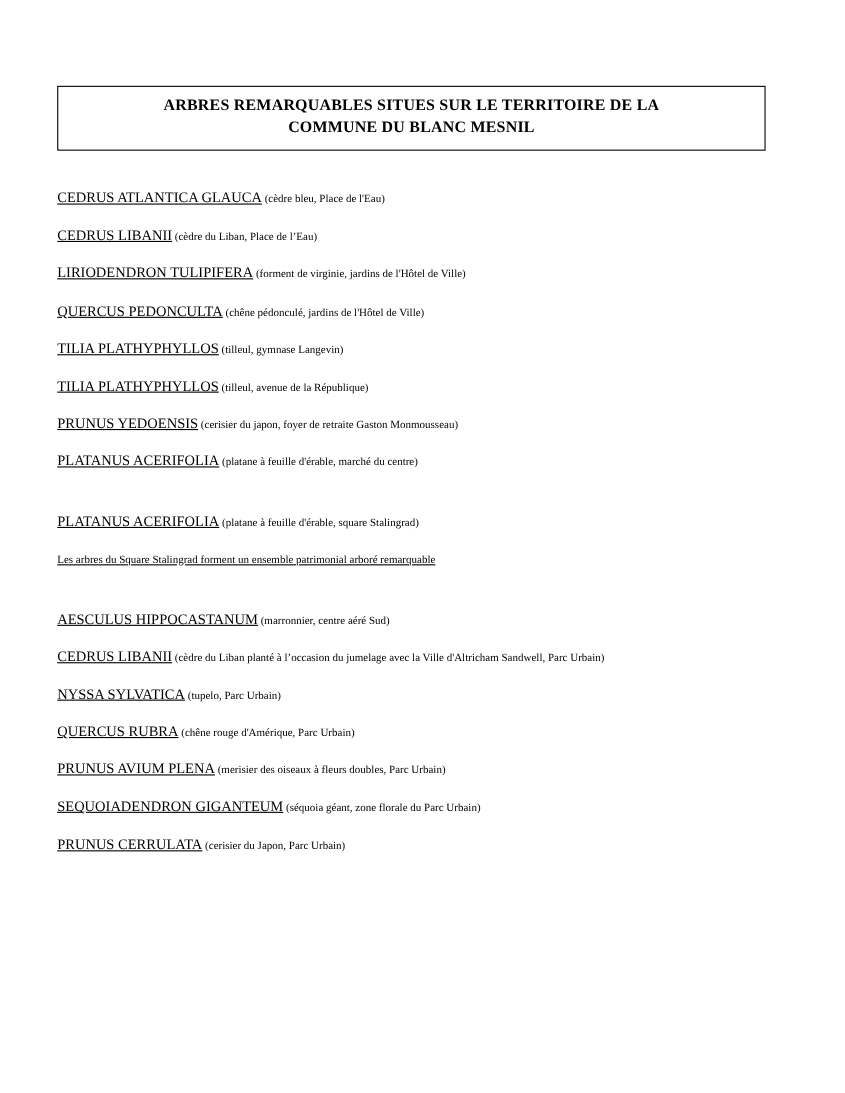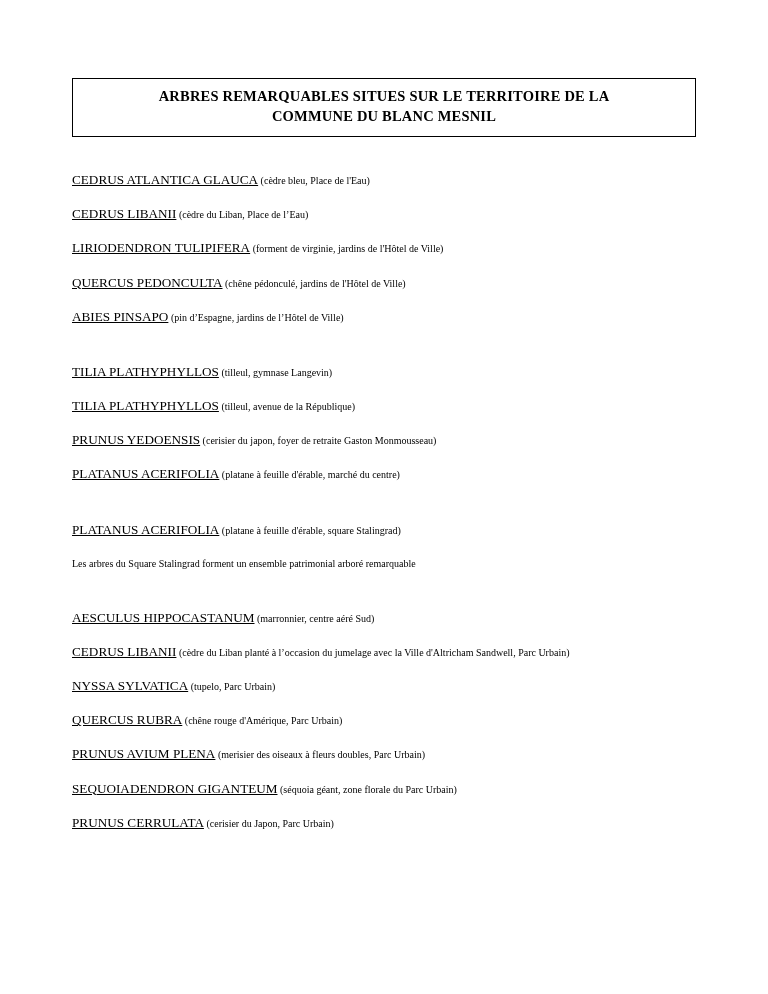--- a/index.html
+++ b/index.html
@@ -12,21 +12,21 @@
     background: #ffffff;
     font-family: "Liberation Serif", serif;
     color: #000000;
     overflow: hidden;
   }
   .page {
     position: relative;
     width: 768px;
     height: 994px;
     box-sizing: border-box;
-    padding: 78px 72px 40px 72px;
+    padding: 78px 72px 40px 52px;
   }
   .title-box {
     border: 1px solid #000000;
     padding: 8px 10px 10px 10px;
     text-align: center;
     margin-bottom: 34px;
   }
   .title-line {
     font-weight: bold;
     font-size: 14.5px;
@@ -47,41 +47,41 @@
   .entry .species {
     font-variant: normal;
     text-transform: uppercase;
     text-decoration: underline;
   }
   .entry .desc {
     font-size: 10px;
   }
   .entry.note {
     font-size: 12.4px;
+    text-decoration: underline;
   }
   .gap-after {
     margin-bottom: 38px;
   }
 </style>
 </head>
 <body>
 
 <div class="page">
 
   <div class="title-box">
     <div class="title-line">ARBRES REMARQUABLES SITUES SUR LE TERRITOIRE DE LA</div>
     <div class="title-line">COMMUNE DU BLANC MESNIL</div>
   </div>
 
   <div class="entries">
       <div class="entry"><span class="species">CEDRUS ATLANTICA GLAUCA</span><span class="desc"> (cèdre bleu, Place de l'Eau)</span></div>
       <div class="entry"><span class="species">CEDRUS LIBANII</span><span class="desc"> (cèdre du Liban, Place de l’Eau)</span></div>
       <div class="entry"><span class="species">LIRIODENDRON TULIPIFERA</span><span class="desc"> (forment de virginie, jardins de l'Hôtel de Ville)</span></div>
       <div class="entry"><span class="species">QUERCUS PEDONCULTA</span><span class="desc"> (chêne pédonculé, jardins de l'Hôtel de Ville)</span></div>
-      <div class="entry gap-after"><span class="species">ABIES PINSAPO</span><span class="desc"> (pin d’Espagne, jardins de l’Hôtel de Ville)</span></div>
       <div class="entry"><span class="species">TILIA PLATHYPHYLLOS</span><span class="desc"> (tilleul, gymnase Langevin)</span></div>
       <div class="entry"><span class="species">TILIA PLATHYPHYLLOS</span><span class="desc"> (tilleul, avenue de la République)</span></div>
       <div class="entry"><span class="species">PRUNUS YEDOENSIS</span><span class="desc"> (cerisier du japon, foyer de retraite Gaston Monmousseau)</span></div>
       <div class="entry gap-after"><span class="species">PLATANUS ACERIFOLIA</span><span class="desc"> (platane à feuille d'érable, marché du centre)</span></div>
       <div class="entry"><span class="species">PLATANUS ACERIFOLIA</span><span class="desc"> (platane à feuille d'érable, square Stalingrad)</span></div>
       <div class="entry gap-after note"><span class="desc">Les arbres du Square Stalingrad forment un ensemble patrimonial arboré remarquable</span></div>
       <div class="entry"><span class="species">AESCULUS HIPPOCASTANUM</span><span class="desc"> (marronnier, centre aéré Sud)</span></div>
       <div class="entry"><span class="species">CEDRUS LIBANII</span><span class="desc"> (cèdre du Liban planté à l’occasion du jumelage avec la Ville d'Altricham Sandwell, Parc Urbain)</span></div>
       <div class="entry"><span class="species">NYSSA SYLVATICA</span><span class="desc"> (tupelo, Parc Urbain)</span></div>
       <div class="entry"><span class="species">QUERCUS RUBRA</span><span class="desc"> (chêne rouge d'Amérique, Parc Urbain)</span></div>

